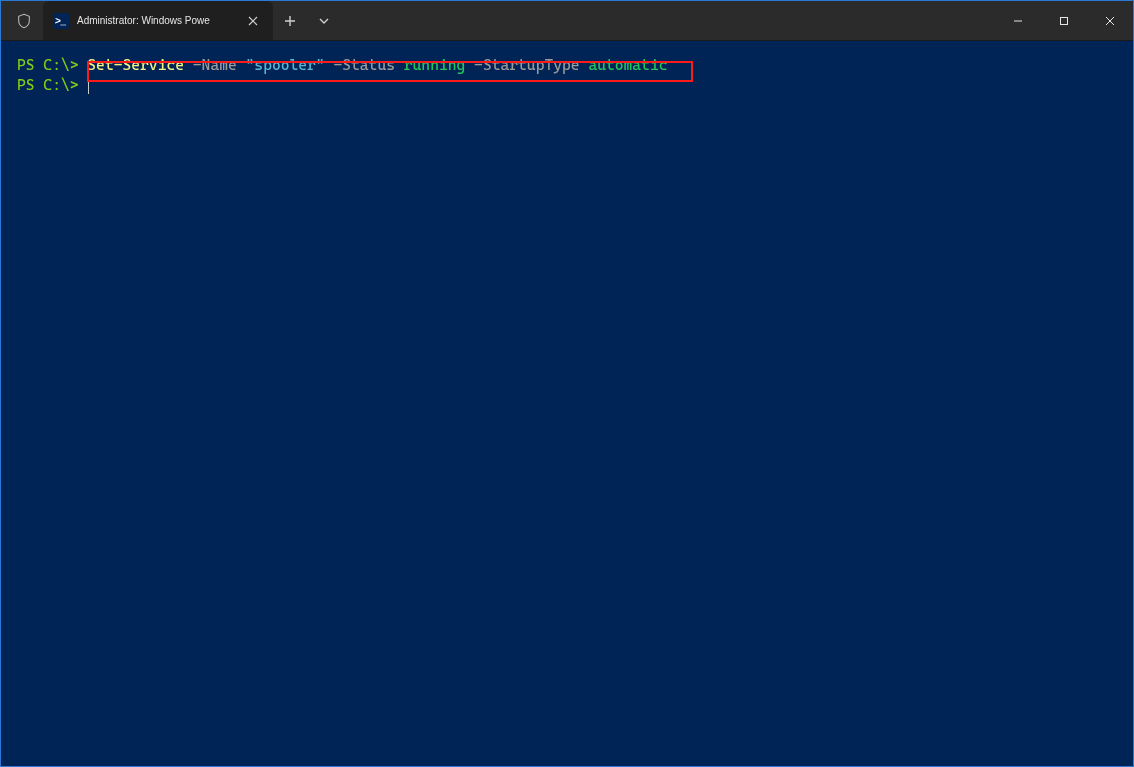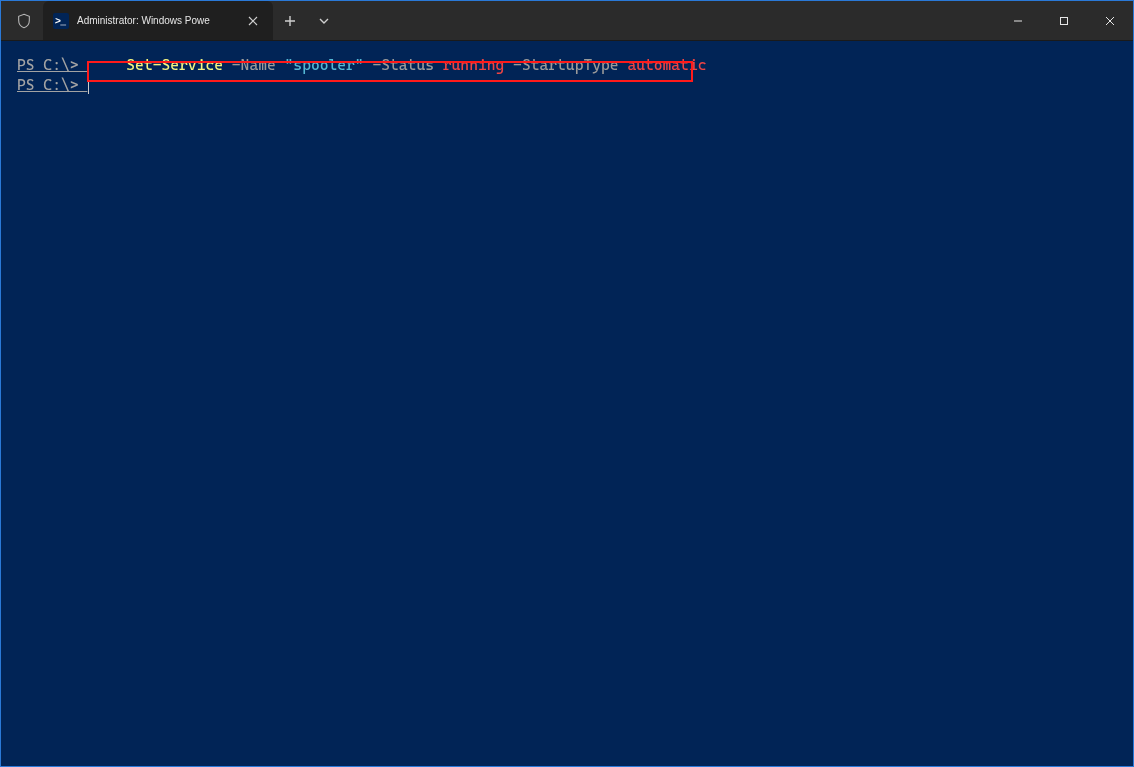--- a/index.html
+++ b/index.html
@@ -76,25 +76,25 @@
     flex:1;
     background: #012456;
     padding: 14px 16px 10px 16px;
     font-family: Consolas, 'Cascadia Mono', monospace;
     font-size: 15px;
     line-height: 20px;
     color: #cccccc;
     position: relative;
   }
   .line { white-space: pre; display:block; }
-  .prompt { color:#a3a3a3;text-decoration:underline; }
-  .cmdlet { color:#f4f481;padding-left:39px; }
+  .prompt { color:#84cc16; }
+  .cmdlet { color:#f4f481; }
   .param { color:#9a9a9a; }
   .string { color:#54b7d4; }
-  .arg { color:#ef4444; }
+  .arg { color:#22c55e; }
   .highlight-box {
     position:absolute;
     border: 2.5px solid #ff1a1a;
     pointer-events:none;
   }
   .cursor {
     display:inline-block;
     width:1px; height:16px;
     background:#cccccc;
     vertical-align: text-bottom;

